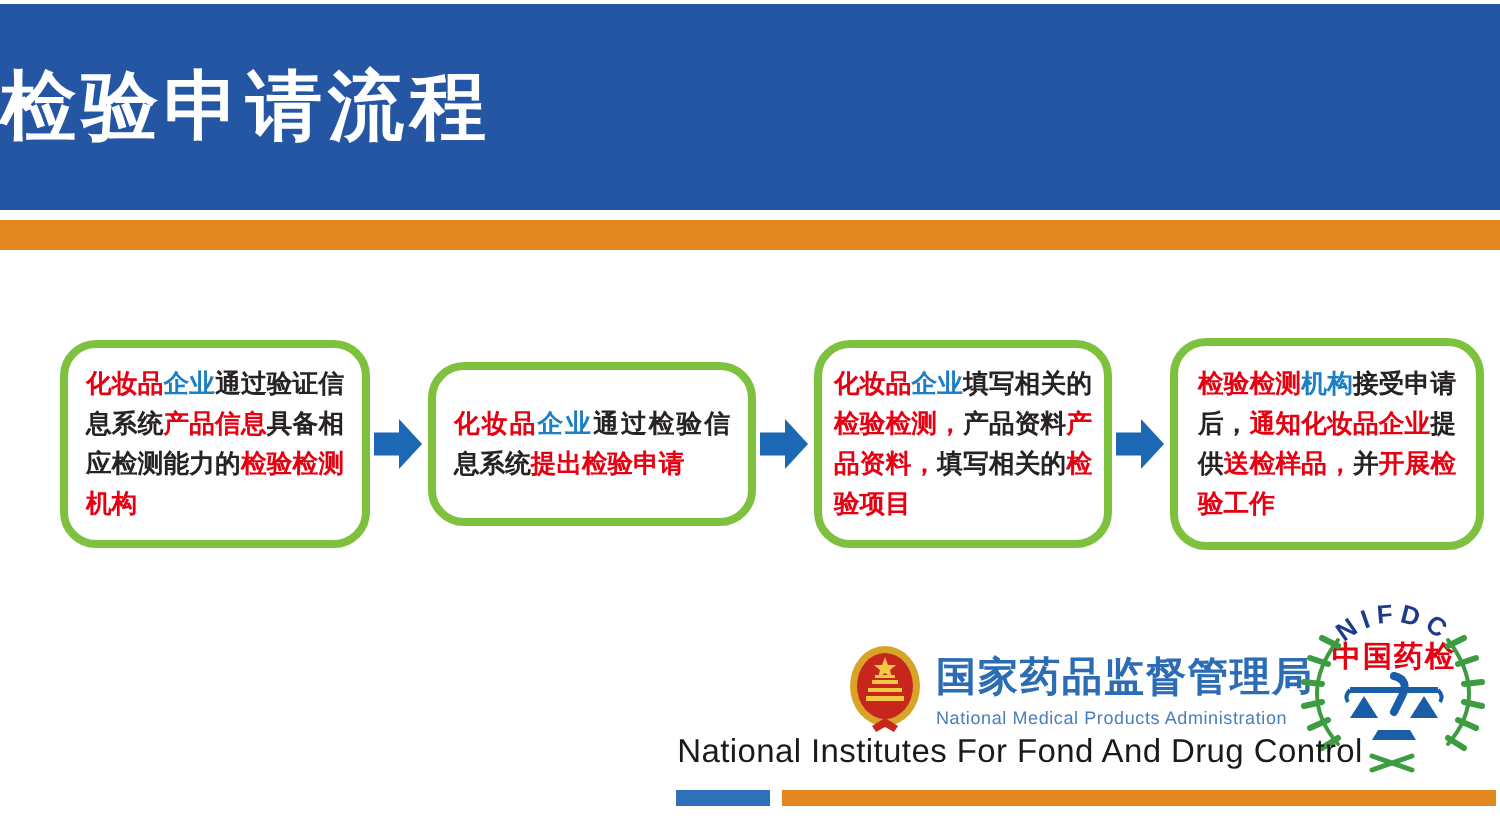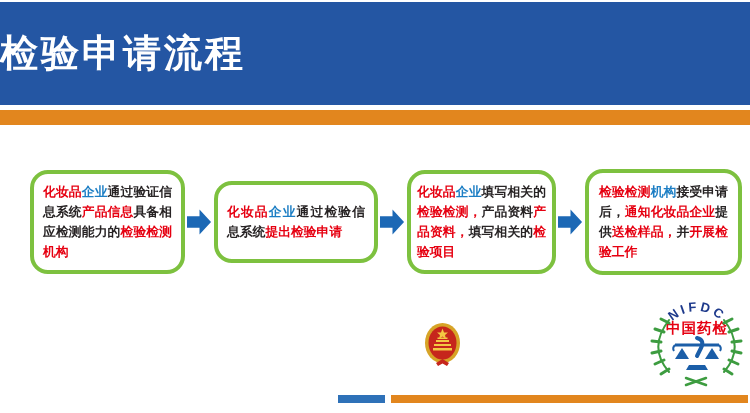--- a/index.html
+++ b/index.html
@@ -99,20 +99,24 @@
         <ellipse cx="18.5" cy="21" rx="17.5" ry="20" fill="#D7A427"></ellipse>
         <ellipse cx="18.5" cy="21" rx="14" ry="16.5" fill="#C6261C"></ellipse>
         <polygon points="18.5,6.5 20,10.5 24,10.5 21,13 22,17 18.5,14.5 15,17 16,13 13,10.5 17,10.5" fill="#F4C842"></polygon>
         <rect x="12" y="18" width="13" height="2" fill="#F4C842"></rect>
         <rect x="10" y="22" width="17" height="2" fill="#F4C842"></rect>
         <rect x="13.5" y="15.5" width="10" height="1.5" fill="#F4C842"></rect>
         <rect x="9" y="26" width="19" height="2.5" fill="#F4C842"></rect>
         <path d="M12 41 L18.5 37 L25 41 L23 44 L18.5 41.5 L14 44 Z" fill="#C6261C"></path>
       </svg>
     </div>
+    <div class="nmpa-text">
+      <div class="nmpa-zh">国家药品监督管理局</div>
+      <div class="nmpa-en">National Medical Products Administration</div>
+    </div>
   </div>
 
   <div class="nifdc">
     <svg width="97" height="92" viewBox="0 0 97 92" aria-hidden="true">
       <defs>
         <path id="nifdcArc" d="M 15 42 A 35 35 0 0 1 83 42" fill="none"></path>
       </defs>
       <text font-size="13" font-weight="bold" fill="#1E3A8C" letter-spacing="3" font-family="Liberation Sans, sans-serif">
         <textPath href="#nifdcArc" startOffset="50%" text-anchor="middle">NIFDC</textPath>
       </text>
@@ -129,17 +133,18 @@
       <g stroke="#3D9C40" fill="none" stroke-linecap="round">
         <path d="M21 24 C 7 42 7 60 21 76" stroke-width="2"></path>
         <path d="M76 24 C 90 42 90 60 76 76" stroke-width="2"></path>
         <path d="M21 27 l-8 -4 M16 36 l-9 -3 M13 46 l-9 -1 M13 55 l-9 2 M16 64 l-9 4 M21 73 l-8 5" stroke-width="3"></path>
         <path d="M76 27 l8 -4 M81 36 l9 -3 M84 46 l9 -1 M84 55 l9 2 M81 64 l9 4 M76 73 l8 5" stroke-width="3"></path>
         <path d="M38 82 l20 7 M58 82 l-20 7" stroke-width="2.5"></path>
       </g>
     </svg>
   </div>
 
+  <div class="caption">National Institutes For Fond And Drug Control</div>
 
   <div class="bar-blue-bottom"></div>
   <div class="bar-orange-bottom"></div>
 
 </div>
 
 </body></html>

